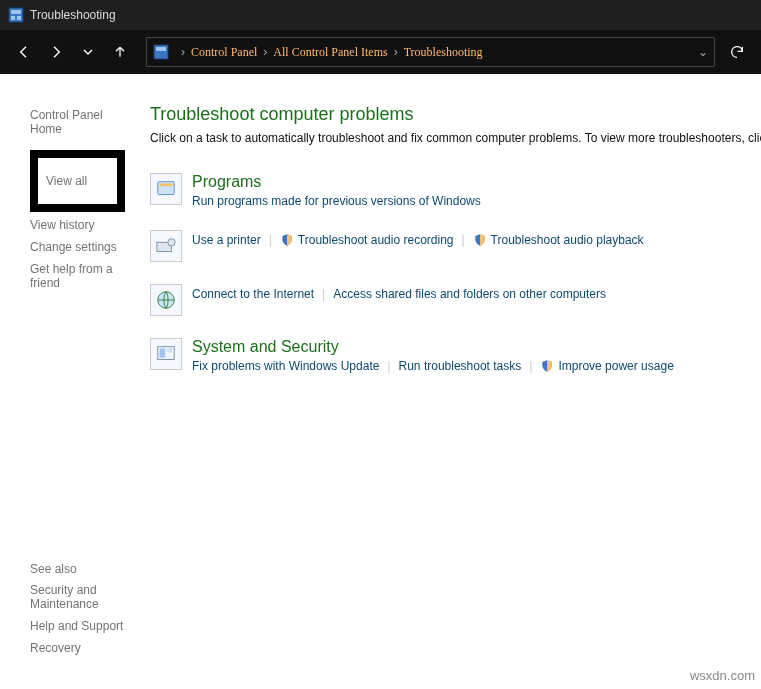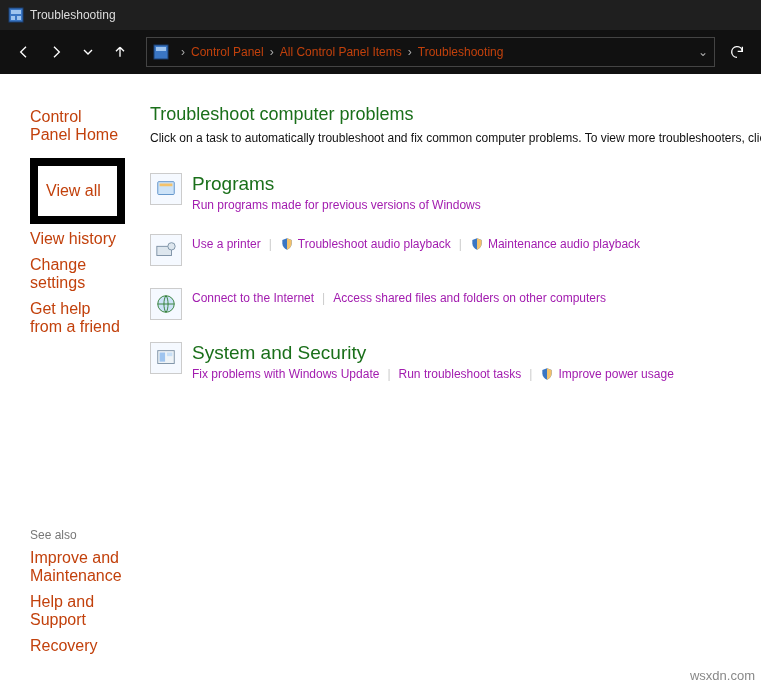--- a/index.html
+++ b/index.html
@@ -10,44 +10,44 @@
     .titlebar-icon { width: 16px; height: 16px; margin-right: 6px; display: inline-flex; }
     .titlebar-text { font-size: 12px; }
 
     
     .navbar { height: 44px; background: #111; display: flex; align-items: center; padding: 0 10px; gap: 4px; }
     .nav-btn { width: 28px; height: 28px; display: flex; align-items: center; justify-content: center; color: #fff; cursor: pointer; }
     .nav-btn svg { width: 16px; height: 16px; stroke: #fff; fill: none; stroke-width: 2; }
     .addr { flex: 1; height: 30px; background: #111; border: 1px solid #444; display: flex; align-items: center; padding: 0 6px; margin-left: 8px; color: #fff; font-size: 12px; }
     .addr-icon { width: 16px; height: 16px; margin-right: 6px; display:inline-flex; }
     .bc-sep { margin: 0 6px; color: #aaa; }
-    .bc-item { color: #c2410c; cursor: pointer; }
+    .bc-item { color: #fdba74; cursor: pointer; font-family: Liberation Serif, serif; }
     .addr-drop { color:#aaa; cursor:pointer;}
     .refresh-btn { width: 28px; height: 28px; display:flex; align-items:center; justify-content:center; cursor:pointer; margin-left:4px;}
     .refresh-btn svg { width:16px; height:16px; stroke:#fff; fill:none; stroke-width:2;}
 
     
     .body { display: flex; height: calc(689px - 30px - 44px); }
     .sidebar { width: 200px; padding: 30px 0 0 30px; display:flex; flex-direction:column; }
-    .side-link { font-size: 16px; color: #c2410c; padding: 4px 0; cursor: pointer; }
+    .side-link { font-size: 12px; color: #737373; padding: 4px 0; cursor: pointer; }
     .side-link.highlight { border: 8px solid #000000; padding: 16px 8px; width: 95px; margin-bottom:2px;}
     .see-also { margin-top: auto; padding-bottom: 30px;}
     .see-also-hdr { color:#777; font-size:12px; margin-bottom:3px;}
 
     .main { flex: 1; padding: 30px 0 0 25px; }
     h1.main-title { font-size: 18px; font-weight: 400; color: #1a6f1a; margin-bottom: 6px;}
     .main-sub { font-size: 12px; color: #111; margin-bottom: 28px; white-space: nowrap;}
 
     .cat { display: flex; margin-bottom: 22px; }
     .cat-icon { width: 32px; height: 32px; margin-right: 10px; flex-shrink:0; border:1px solid #ccc; display:flex; align-items:center; justify-content:center; background:#f5f9ff;}
     .cat-icon svg { width:22px; height:22px;}
     .cat-body {}
-    .cat-title { font-size: 19px; color: #1a6f1a; cursor:pointer;}
+    .cat-title { font-size: 16px; color: #1a6f1a; cursor:pointer;}
     .cat-links { margin-top: 3px; font-size: 12px; display:flex; flex-wrap:wrap; align-items:center; gap:0;}
-    .cat-links .lnk { color: #a21caf; cursor:pointer; white-space:nowrap;}
+    .cat-links .lnk { color: #0c4a6e; cursor:pointer; white-space:nowrap;}
     .cat-links .sep { color:#ccc; margin: 0 8px;}
     .shield { display:inline-flex; width:14px; height:14px; margin-right:4px; vertical-align:middle;}
     .shield svg { width:14px; height:14px;}
 
     .watermark { position:absolute; right:6px; bottom:6px; font-size:13px; color:#888;}
   </style>
 </head>
 <body>
 
 <div class="titlebar">
@@ -113,21 +113,21 @@
   <div class="sidebar">
     <div class="side-link">Control Panel Home</div>
     <div style="height:10px"></div>
     <div class="side-link highlight">View all</div>
     <div class="side-link">View history</div>
     <div class="side-link">Change settings</div>
     <div class="side-link">Get help from a friend</div>
 
     <div class="see-also">
       <div class="see-also-hdr">See also</div>
-      <div class="side-link">Improve and Maintenance</div>
+      <div class="side-link">Security and Maintenance</div>
       <div class="side-link">Help and Support</div>
       <div class="side-link">Recovery</div>
     </div>
   </div>
 
   <div class="main">
     <h1 class="main-title">Troubleshoot computer problems</h1>
     <div class="main-sub">Click on a task to automatically troubleshoot and fix common computer problems. To view more troubleshooters, click on a category or use the Search box.</div>
 
     <div class="cat">
@@ -148,36 +148,36 @@
     <div class="cat">
       <div class="cat-icon">
         <svg viewBox="0 0 24 24">
             <rect x="2" y="8" width="16" height="10" fill="#dde6ee" stroke="#7a8fa3"></rect>
             <circle cx="18" cy="8" r="4" fill="#dde6ee" stroke="#7a8fa3"></circle>
           </svg>
       </div>
       <div class="cat-body">
         <div class="cat-links">
           <span class="lnk">Use a printer</span>
+          <span class="sep">|</span>
+          <span class="shield">
+              <svg viewBox="0 0 24 24">
+                <path d="M12 2l8 3v6c0 5-3.5 9-8 11-4.5-2-8-6-8-11V5l8-3z" fill="#3a76c4"></path>
+                <path d="M12 2l8 3v6c0 5-3.5 9-8 11V2z" fill="#f3c26b"></path>
+              </svg>
+            </span>
+          <span class="lnk">Troubleshoot audio recording</span>
           <span class="sep">|</span>
           <span class="shield">
               <svg viewBox="0 0 24 24">
                 <path d="M12 2l8 3v6c0 5-3.5 9-8 11-4.5-2-8-6-8-11V5l8-3z" fill="#3a76c4"></path>
                 <path d="M12 2l8 3v6c0 5-3.5 9-8 11V2z" fill="#f3c26b"></path>
               </svg>
             </span>
           <span class="lnk">Troubleshoot audio playback</span>
-          <span class="sep">|</span>
-          <span class="shield">
-              <svg viewBox="0 0 24 24">
-                <path d="M12 2l8 3v6c0 5-3.5 9-8 11-4.5-2-8-6-8-11V5l8-3z" fill="#3a76c4"></path>
-                <path d="M12 2l8 3v6c0 5-3.5 9-8 11V2z" fill="#f3c26b"></path>
-              </svg>
-            </span>
-          <span class="lnk">Maintenance audio playback</span>
         </div>
       </div>
     </div>
 
     <div class="cat">
       <div class="cat-icon">
         <svg viewBox="0 0 24 24">
             <circle cx="12" cy="12" r="9" fill="#cde3f8" stroke="#2e7d32"></circle>
             <path d="M3 12h18M12 3c3 3 3 15 0 18M12 3c-3 3-3 15 0 18" stroke="#2e7d32" fill="none"></path>
           </svg>

